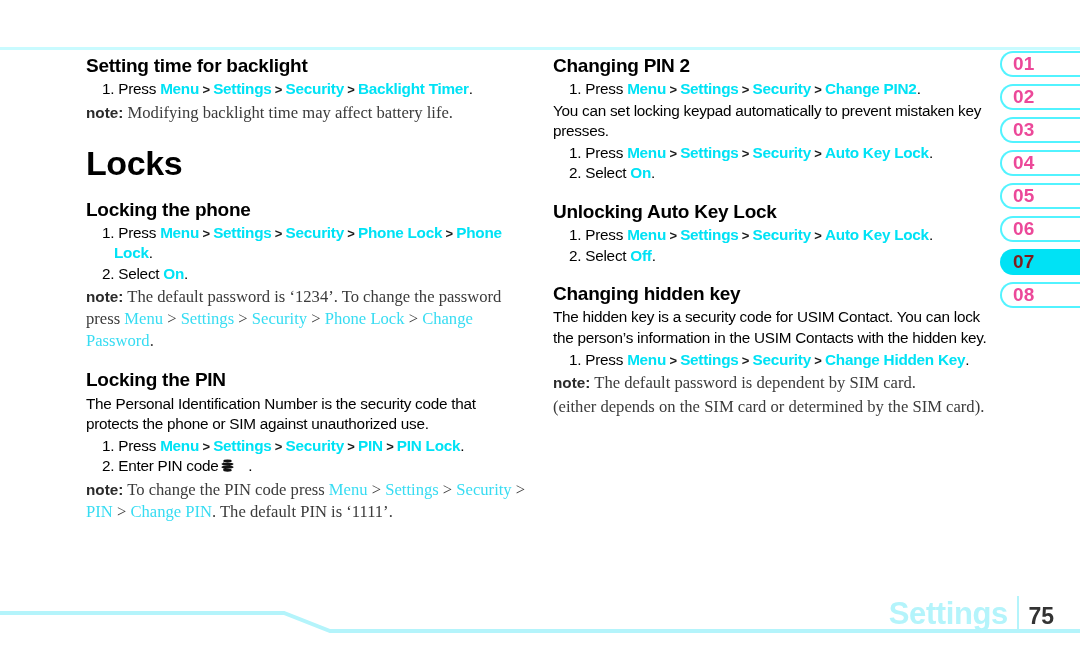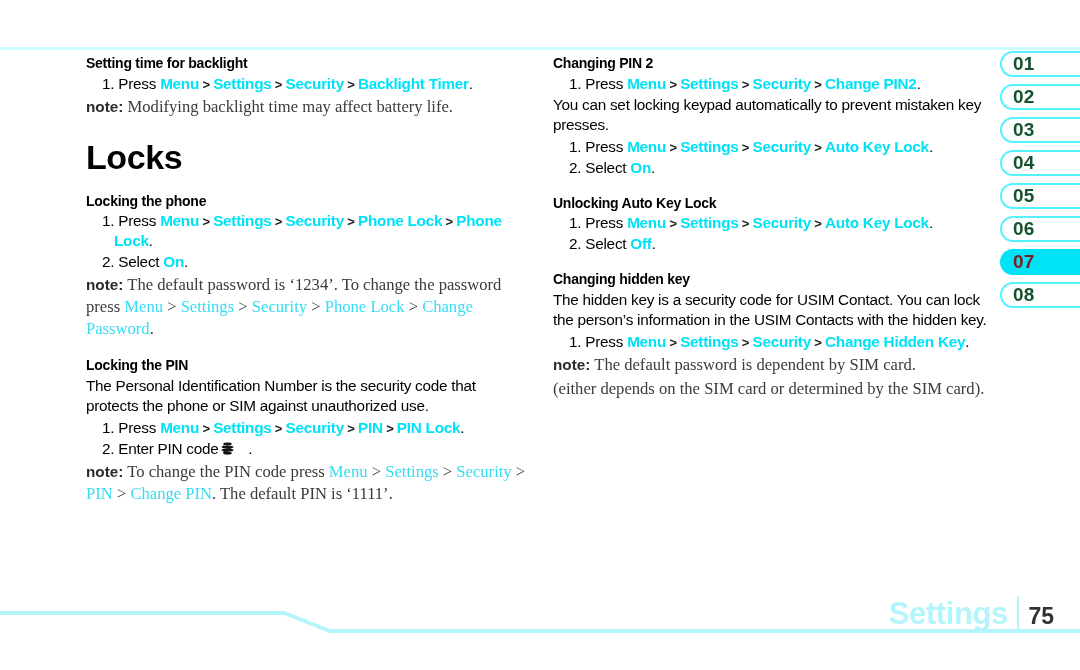--- a/index.html
+++ b/index.html
@@ -44,21 +44,21 @@
   
   .h1 {
     font-size: 34px;
     font-weight: bold;
     letter-spacing: -0.4px;
     margin: 22px 0 10px 0;
     line-height: 1.05;
     font-family: "Liberation Sans", sans-serif;
   }
   .h2 {
-    font-size: 14px;
+    font-size: 19px;
     font-weight: bold;
     margin: 17px 0 2px 0;
     line-height: 1.18;
     letter-spacing: -0.25px;
   }
   .h2.tight { margin-top: 0; }
 
   .para {
     font-size: 15.3px;
     line-height: 1.32;
@@ -127,21 +127,21 @@
     box-sizing: border-box;
     background: #ffffff;
   }
   .tab span {
     position: absolute;
     left: 11px;
     top: 50%;
     transform: translateY(-52%);
     font-size: 19px;
     font-weight: bold;
-    color: #14532d;
+    color: #ec4899;
     letter-spacing: 0.2px;
   }
   .tab.active {
     background: #00e2f5;
     border-color: #00e2f5;
   }
   .tab.active span { color: #7f1d1d; }
 
   
   .footer {

